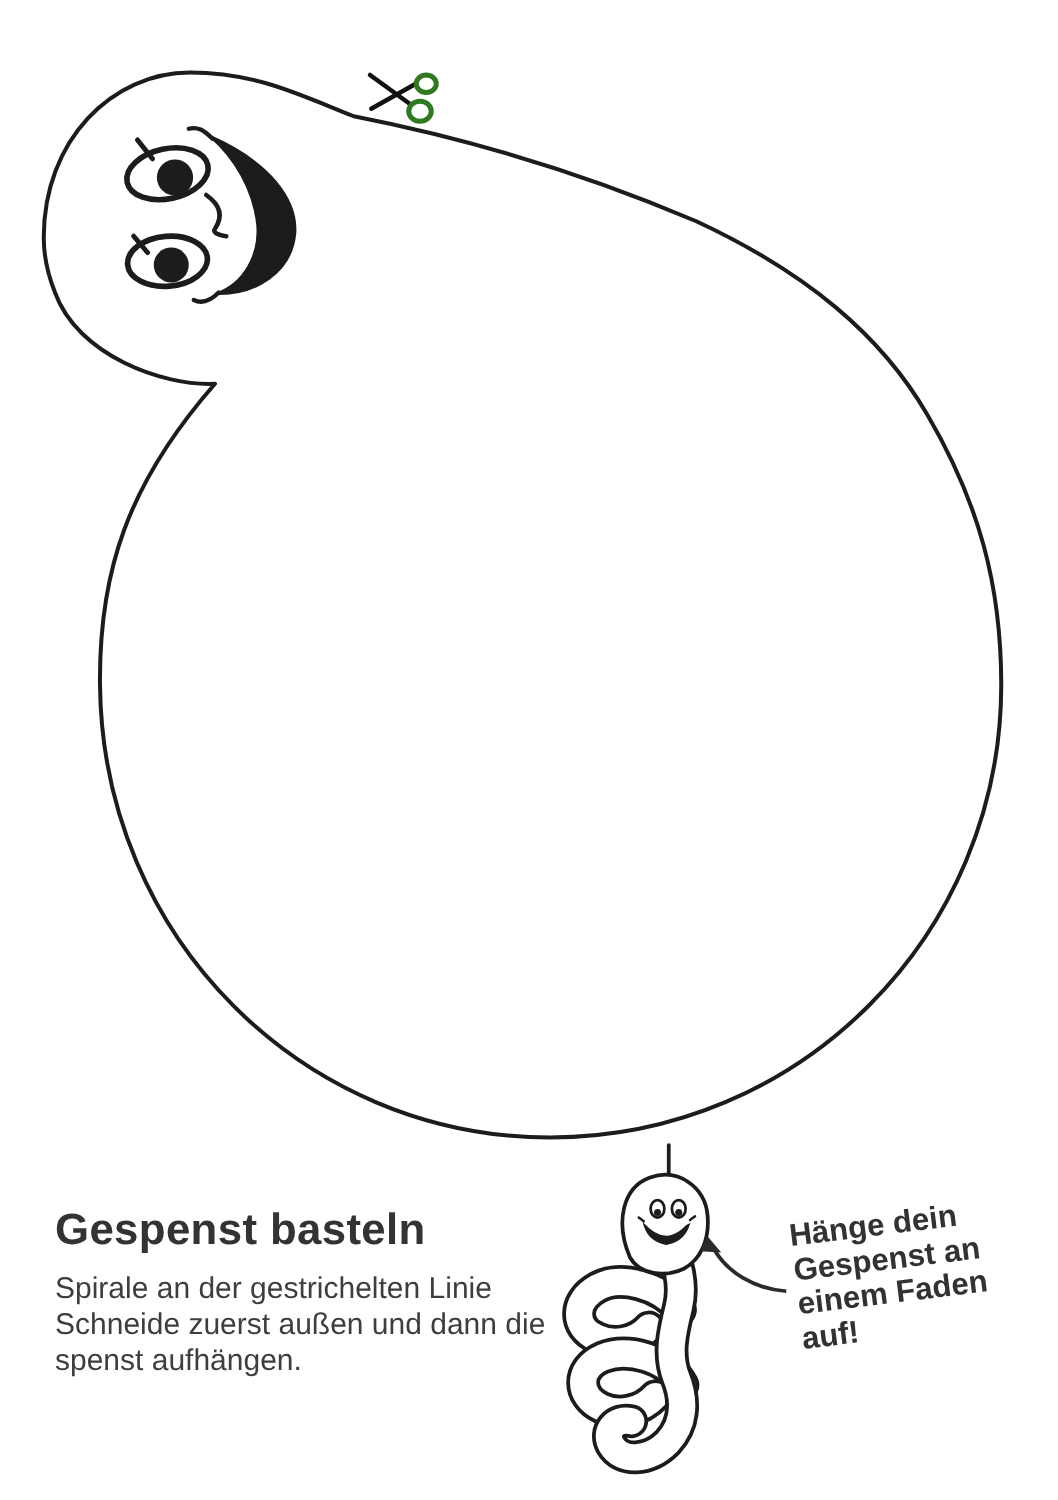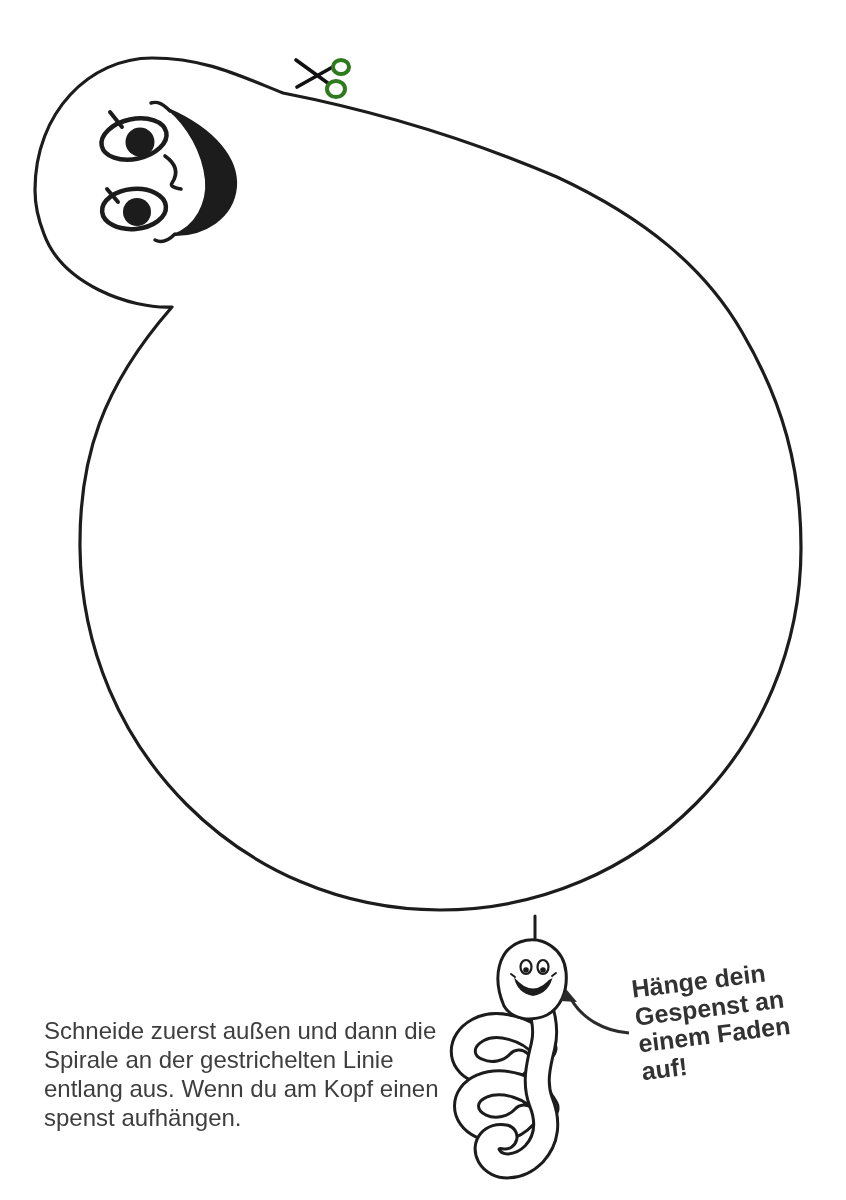--- a/index.html
+++ b/index.html
@@ -105,25 +105,25 @@
         <path d="M 556,973 L 552,976" stroke="#1c1c1c" stroke-width="2" stroke-linecap="round"></path>
       </g>
 
       <g>
         <path d="M 629,1033 C 603,1031 582,1018 571,999" fill="none" stroke="#2b2b2b" stroke-width="3"></path>
         <polygon points="566,989 577,1002 560,1001" fill="#2b2b2b"></polygon>
       </g>
     </g>
   </svg>
 
+  <div class="title">Gespenst basteln</div>
 
   <div class="para">
+    <div>Spirale an der gestrichelten Linie</div>
     <div>Schneide zuerst außen und dann die</div>
-    <div>Spirale an der gestrichelten Linie</div>
-    <div>entlang aus. Wenn du am Kopf einen</div>
     <div>spenst aufhängen.</div>
   </div>
 
   <div class="callout">
     <div>Hänge dein</div>
     <div>Gespenst an</div>
     <div>einem Faden</div>
     <div>auf!</div>
   </div>
 

